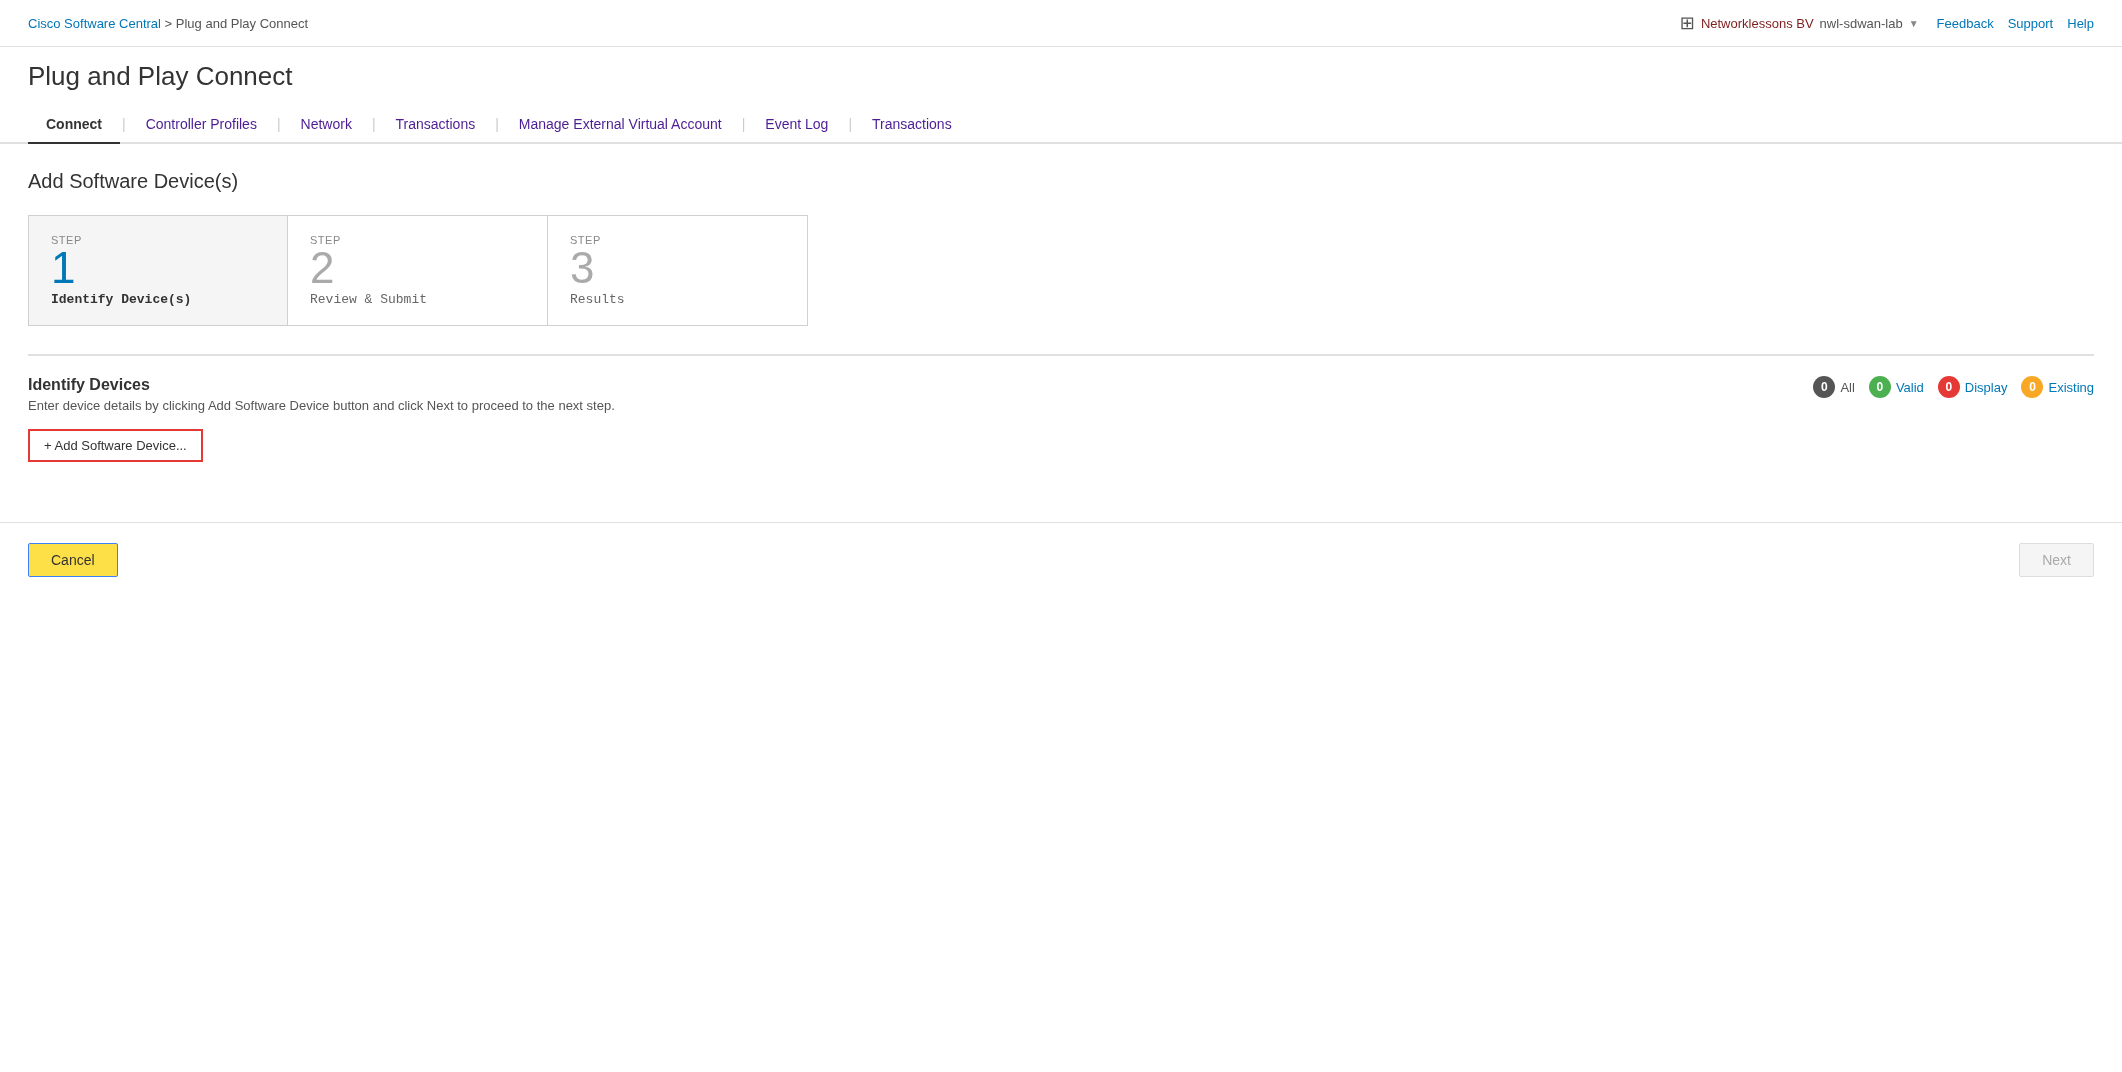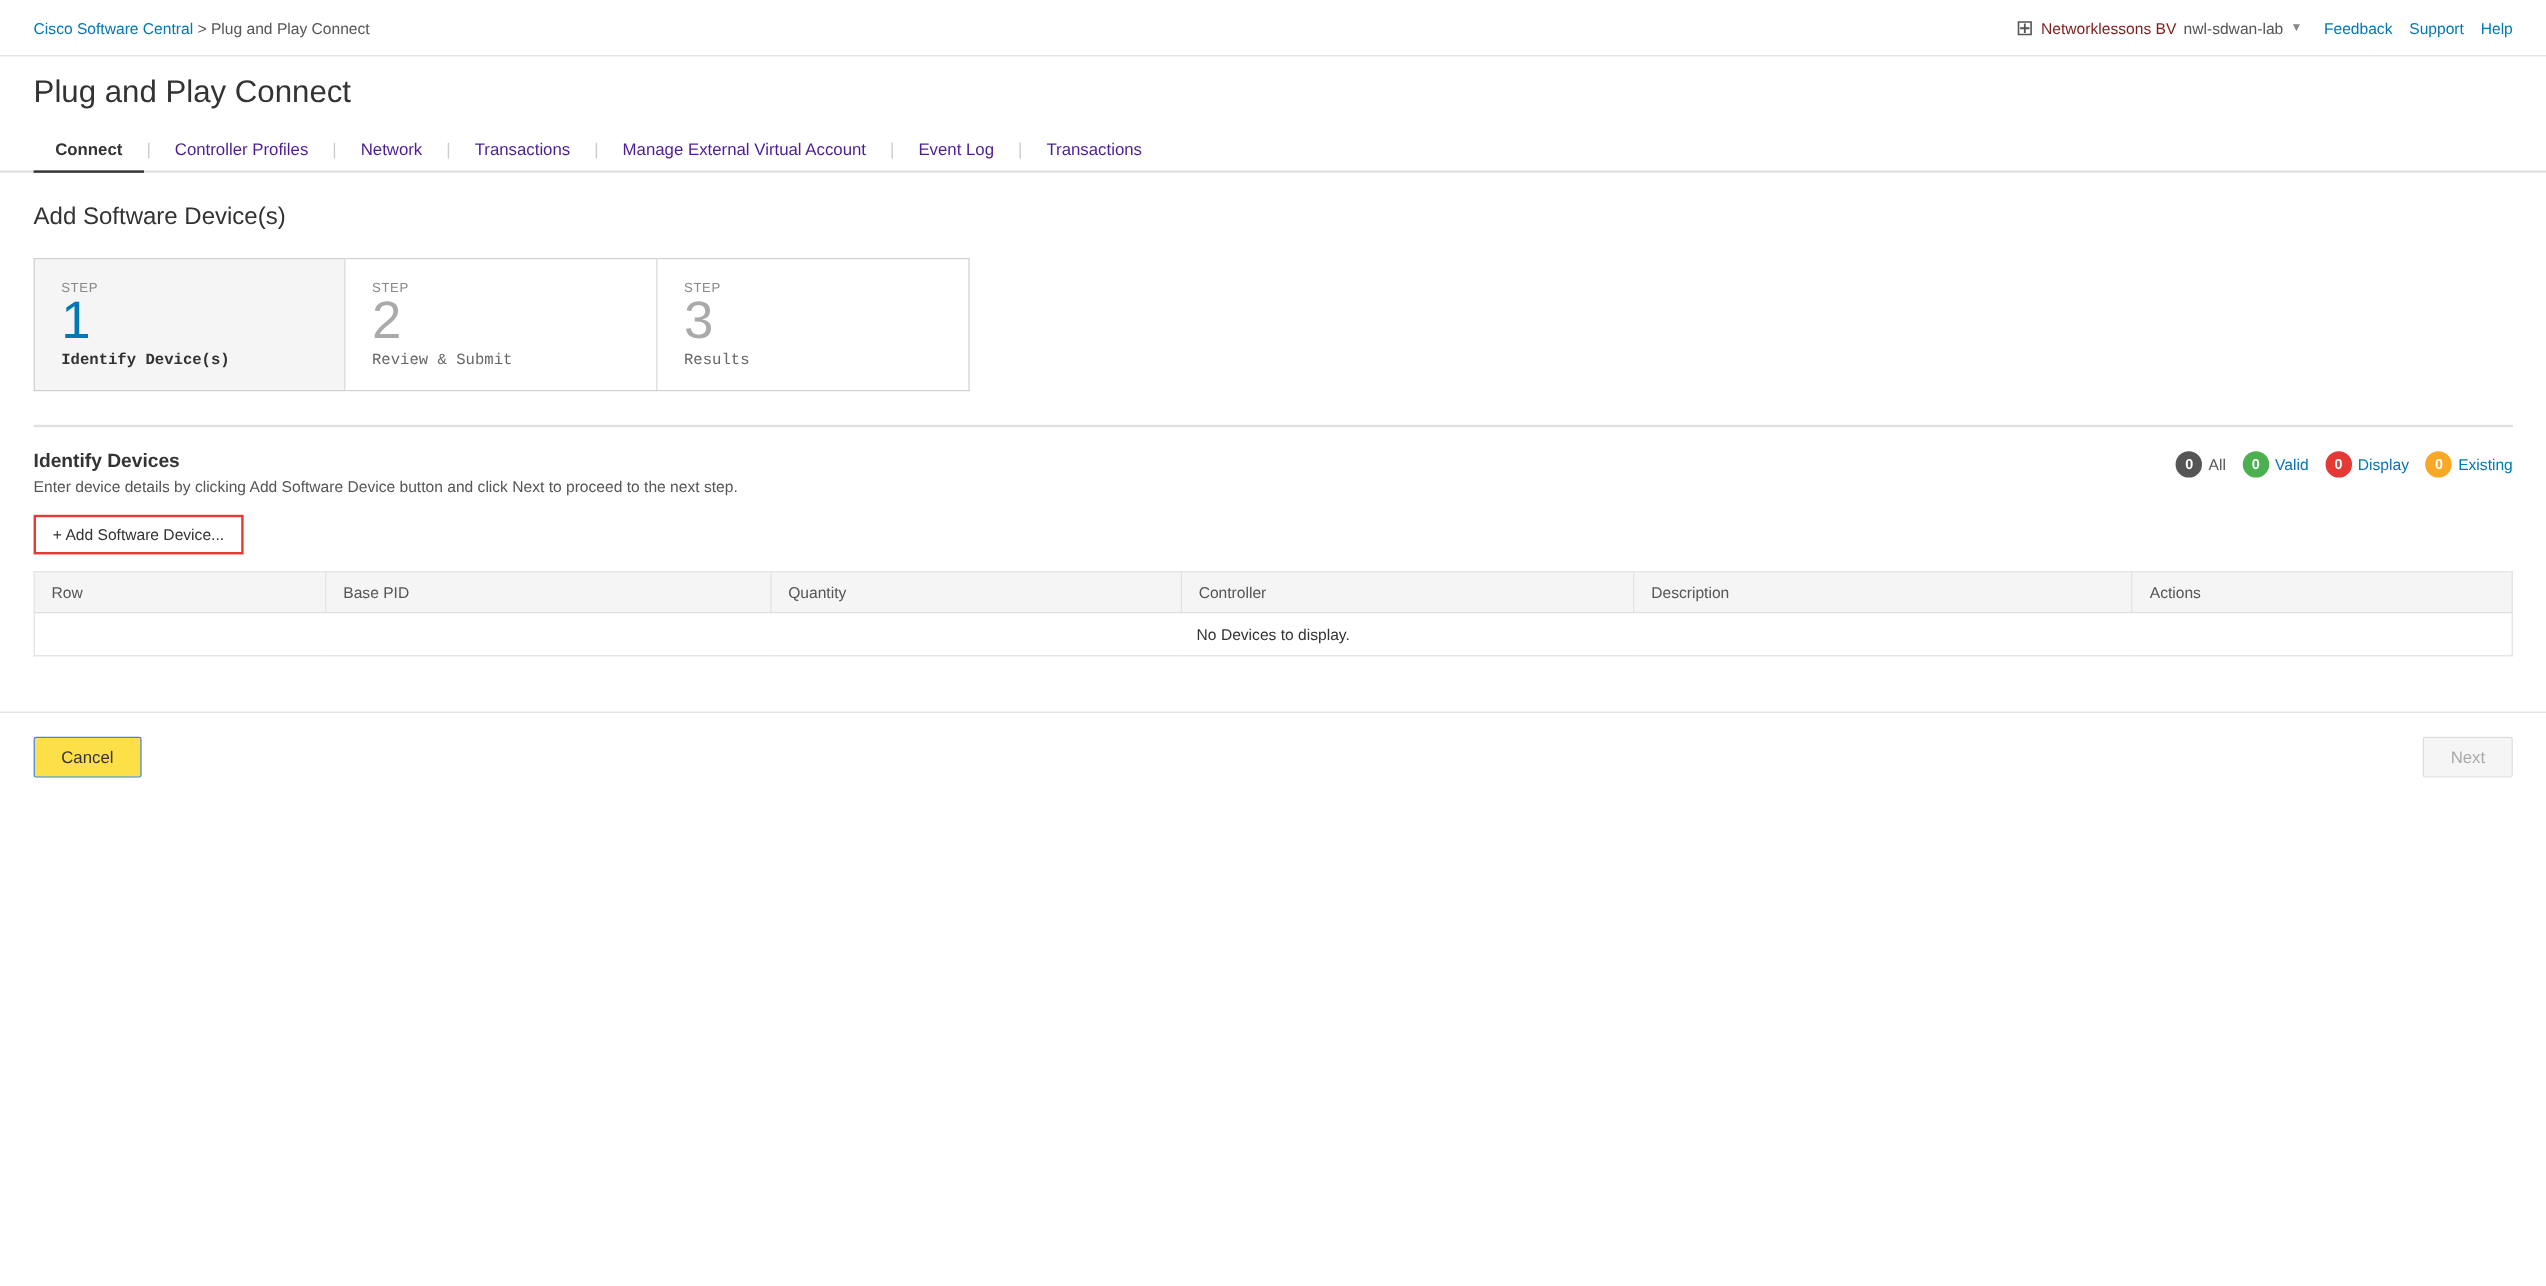--- a/index.html
+++ b/index.html
@@ -235,37 +235,20 @@
           <span class="badge yellow">0</span>
           <span class="badge-label link">Existing</span>
         </div>
       </div>
     </div>
 
     
     <button class="add-device-btn">+ Add Software Device...</button>
 
     
-    <table class="device-table">
-      <thead>
-        <tr>
-          <th>Row</th>
-          <th>Base PID</th>
-          <th>Quantity</th>
-          <th>Controller</th>
-          <th>Description</th>
-          <th>Actions</th>
-        </tr>
-      </thead>
-      <tbody>
-        <tr>
-          <td colspan="6" class="no-devices">No Devices to display.</td>
-        </tr>
-      </tbody>
-    </table>
 
     
   </div>
 
 </div>
 
 <div class="bottom-buttons">
   <button class="btn">Cancel</button>
   <button class="btn btn-primary disabled">Next</button>
 </div>

